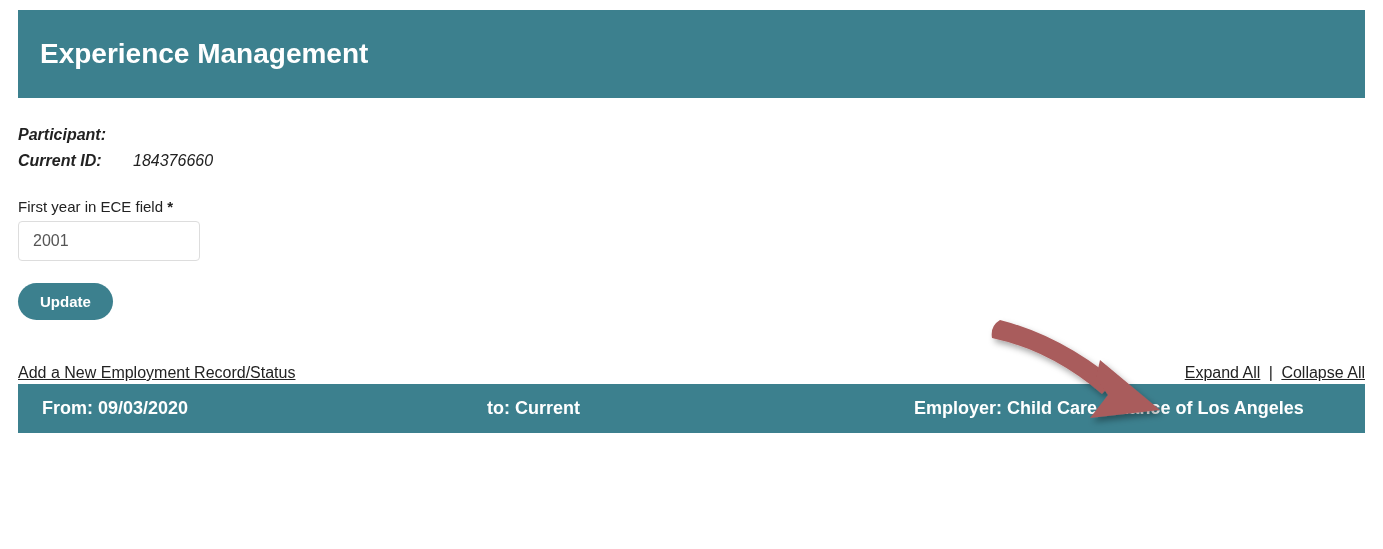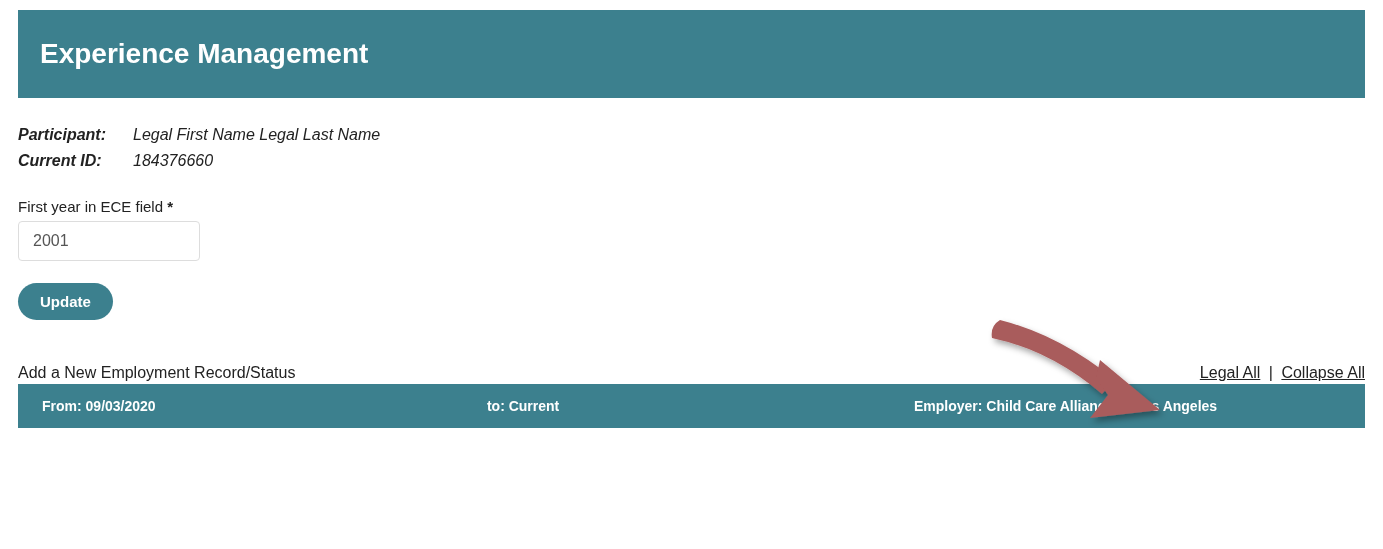--- a/index.html
+++ b/index.html
@@ -71,40 +71,41 @@
     .record-controls {
       display: flex;
       justify-content: space-between;
       align-items: flex-end;
       margin-top: 44px;
       margin-bottom: 2px;
       font-size: 16px;
       color: #222;
     }
     .add-link {
+      text-decoration: underline;
       color: #222;
       cursor: pointer;
     }
     .right-links {
       white-space: nowrap;
     }
     .toggle-link {
       text-decoration: underline;
       color: #222;
       cursor: pointer;
     }
     .sep {
       margin: 0 4px;
     }
     .record-bar {
       background: #3c808e;
       color: #fff;
       display: flex;
       padding: 14px 24px;
-      font-size: 14px;
+      font-size: 18px;
       font-weight: bold;
     }
     .col-from {
       width: 32%;
     }
     .col-to {
       width: 34%;
       margin-left: 43px;
     }
     .col-employer {
@@ -119,42 +120,41 @@
 <body>
 
 
 
 <div class="header-bar">
   <span>Experience Management</span>
 </div>
 
 <div class="info-row">
   <span class="info-label">Participant:</span>
-  <span class="info-value">Legal First Name Legal Last Name</span>
 </div>
 
 <div class="info-row">
   <span class="info-label">Current ID:</span>
   <span class="info-value">184376660</span>
 </div>
 
 <div class="field-group">
   <div class="field-label">
     <span>First year in ECE field</span>
     <span class="req">*</span>
   </div>
   <input type="text" class="text-input" value="2001" style="">
 </div>
 
 <button class="update-btn">Update</button>
 
 <div class="record-controls">
   <a class="add-link">Add a New Employment Record/Status</a>
   <span class="right-links">
-    <a class="toggle-link">Legal All</a>
+    <a class="toggle-link">Expand All</a>
     <span class="sep">|</span>
     <a class="toggle-link">Collapse All</a>
   </span>
 </div>
 
 <div class="record-bar">
   <div class="col-from">
     <span>From:</span>
     <span>09/03/2020</span>
   </div>

